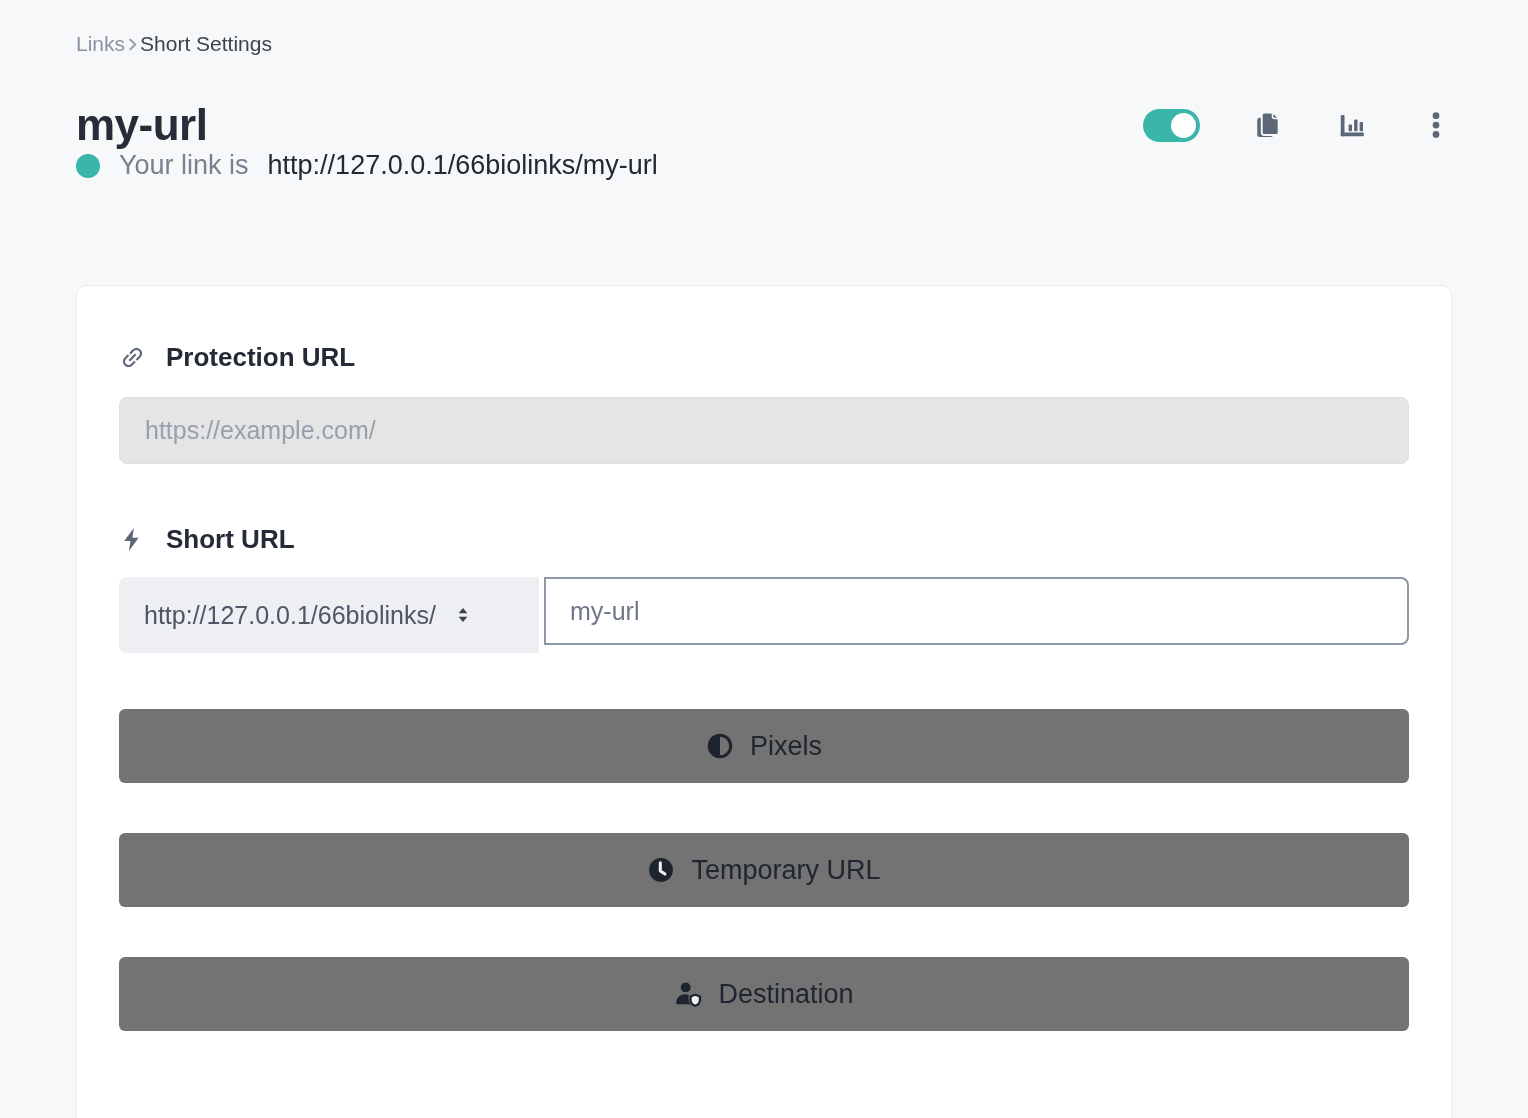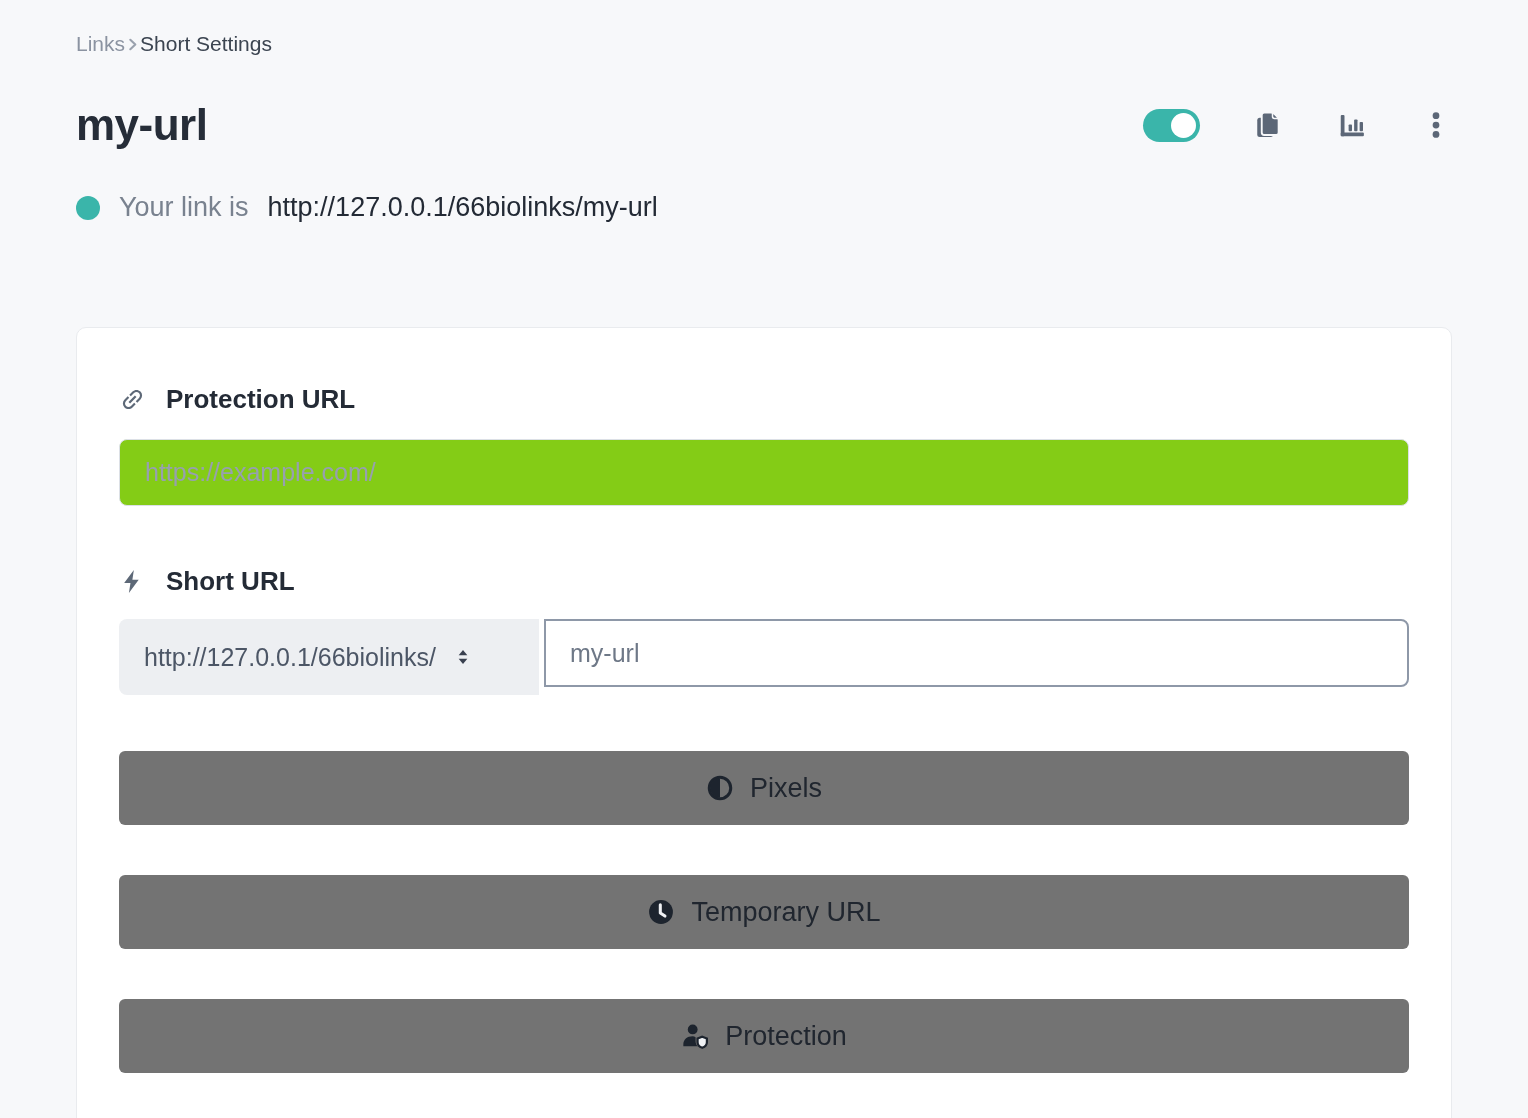--- a/index.html
+++ b/index.html
@@ -21,35 +21,35 @@
   
   .header-row { margin-top:44px; display:flex; align-items:center; justify-content:space-between; }
   .page-title { font-size:44px; font-weight:700; color:#262d38; letter-spacing:-0.5px; }
   .actions { display:flex; align-items:center; gap:52px; }
   .toggle { width:57px; height:33px; border-radius:17px; background:#3ab5aa; position:relative; cursor:pointer; }
   .toggle-knob { position:absolute; right:4px; top:4px; width:25px; height:25px; border-radius:50%; background:#fff; }
   .icon-btn { width:32px; height:32px; color:#5c6777; display:flex; align-items:center; justify-content:center; cursor:pointer; }
   .icon-btn svg { width:30px; height:30px; }
 
   
-  .status-row { margin-top:42px; display:flex; align-items:center; gap:19px; font-size:27px; }
+  .status-row { display:flex; align-items:center; gap:19px; font-size:27px; }
   .status-dot { width:24px; height:24px; border-radius:50%; background:#3ab5aa; flex:none; }
   .status-prefix { color:#79828f; }
   .status-url { color:#232a35; font-weight:500; }
 
   
   .card { margin-top:104px; background:#ffffff; border:1px solid #e9ebee; border-radius:10px;
           padding:56px 42px 60px 42px; height:880px; }
 
   .section-label { display:flex; align-items:center; gap:20px; font-size:26px; font-weight:700; color:#242b36; }
   .label-icon { width:27px; height:27px; color:#5d6877; display:flex; flex:none; }
   .label-icon svg { width:100%; height:100%; }
 
   .text-input { margin-top:24px; width:100%; height:67px; border:1px solid #dce0e6; border-radius:8px;
-                padding:0 25px; font-size:25px; color:#3c4654; background:#84cc16; outline:none;
+                padding:0 25px; font-size:25px; color:#3c4654; background:#e5e5e5; outline:none;
                 font-family:inherit; }
   .text-input::placeholder { color:#97a0af; }
 
   .short-section { margin-top:60px; }
   .input-group { margin-top:22px; display:flex; height:76px; }
   .domain-select { width:420px; background:#edeff2; border-radius:8px 0 0 8px; display:flex;
                    align-items:center; gap:17px; padding:0 14px 0 25px; font-size:25px; color:#4c5666;
                    cursor:pointer; flex:none; }
   .select-caret { width:20px; height:20px; color:#39404f; display:flex; flex:none; }
   .slug-input { flex:1; margin-left:5px; border:2px solid #8e98a8; border-radius:0 8px 8px 0;
@@ -175,17 +175,17 @@
     </button>
 
     <button class="feature-btn">
       <span class="feature-icon">
         <svg viewBox="0 0 24 24" fill="currentColor">
           <circle cx="10" cy="6.4" r="4.2"></circle>
           <path d="M10 12.2c-4.9 0-8 2.9-8 7.2v1.4h12.5c-1.2-1-2-2.5-2-4.4v-3.3c-0.8-.5-1.6-.9-2.5-.9z"></path>
           <path d="M18.2 12.6l4 1.5v3.3c0 2.3-1.7 3.9-4 4.7-2.3-.8-4-2.4-4-4.7v-3.3z" fill="#eff1f4" stroke="currentColor" stroke-width="1.9"></path>
         </svg>
       </span>
-      <span>Protection</span>
+      <span>Destination</span>
     </button>
 
   </div>
 </div>
 
 </body></html>

